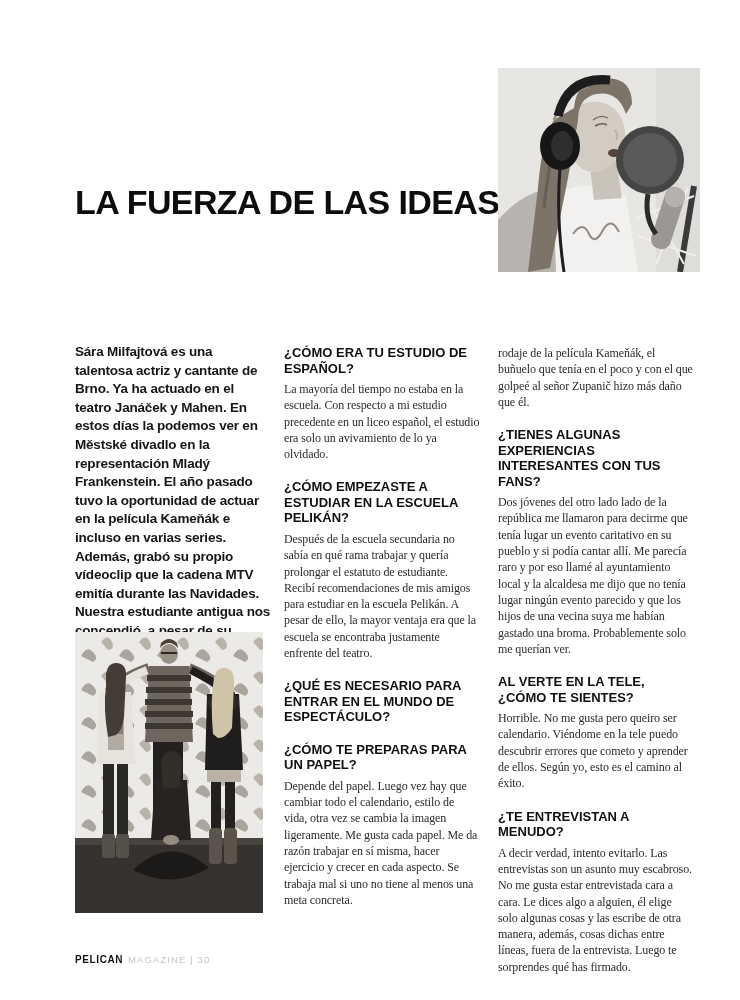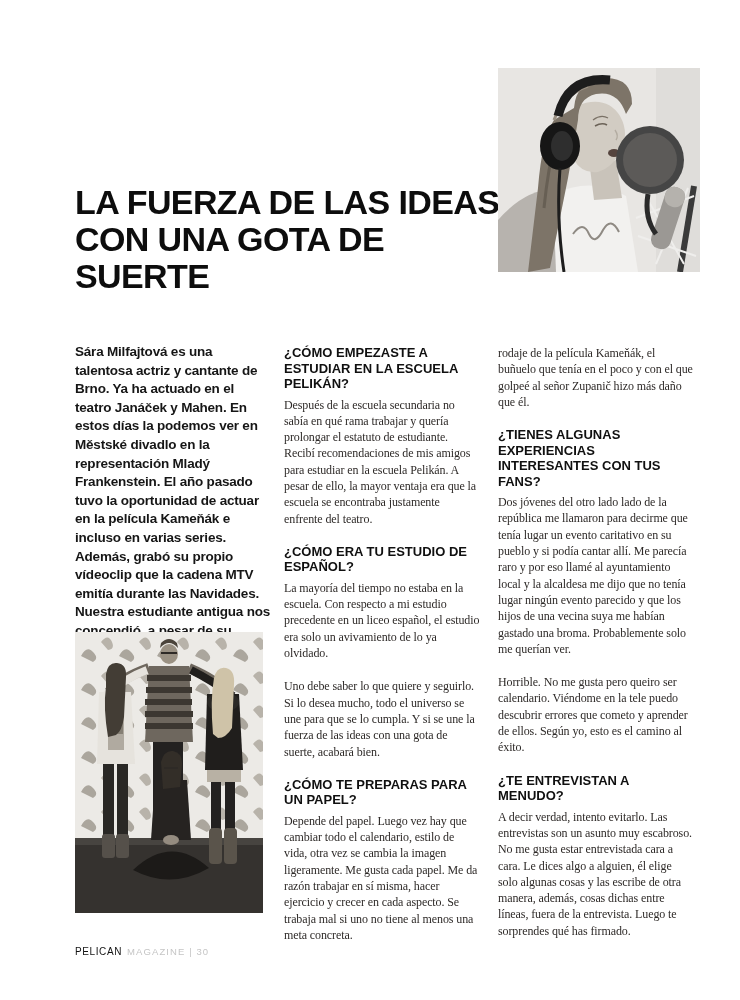--- a/index.html
+++ b/index.html
@@ -41,35 +41,34 @@
     font-family:"Liberation Serif", serif;
     font-size:12px; line-height:16.3px; color:#2e2a28;
     letter-spacing:-0.1px;
   }
   .continuation { margin-bottom:17px; }
   .footer {
     position:absolute; left:75px; top:946px; width:400px;
     display:flex; align-items:baseline; gap:5px;
   }
   .footer-brand {
-    font-weight:normal; font-size:10px; letter-spacing:0.6px; color:#121212;
+    font-weight:bold; font-size:10px; letter-spacing:0.6px; color:#121212;margin-top:8px;
   }
   .footer-label {
     font-size:9.5px; letter-spacing:1.1px; color:#c5c5c5;
   }
   svg { display:block; }
 </style>
 </head>
 <body>
 
 <div class="page">
 
   <h1 class="headline">
     <span>LA FUERZA DE LAS IDEAS</span><br>
-    <span>CON UNA GOTA DE SUERTE</span>
   </h1>
 
   <div class="photo-singer">
     <svg width="202" height="204" viewBox="0 0 202 204">
       <rect width="202" height="204" fill="#e8e6e3"></rect>
       <rect x="158" width="44" height="204" fill="#dfddda"></rect>
 
       <path d="M0,152 Q30,118 62,122 L95,204 L0,204 Z" fill="#b7b3ae"></path>
 
       <path d="M55,126 Q95,108 128,128 L140,204 L58,204 Z" fill="#f2f1ef"></path>
@@ -157,44 +156,45 @@
       <path d="M58,238 Q96,202 134,236 Q96,258 58,238 Z" fill="#1c1a18"></path>
       <ellipse cx="96" cy="208" rx="8" ry="5" fill="#958c80"></ellipse>
       <ellipse cx="96" cy="136" rx="9" ry="10" fill="#9c9286"></ellipse>
       <path d="M86,130 q3,-12 12,-11 q10,2 9,14 l-2,22 -17,2 z" fill="#332e28"></path>
       <line x1="89" y1="136" x2="103" y2="136" stroke="#2e2a26" stroke-width="2"></line>
     </svg>
   </div>
 
   <div class="col col-middle">
     <div class="qa-section">
+      <div class="question">¿CÓMO ERA TU ESTUDIO DE ESPAÑOL?</div>
+      <div class="answer">La mayoría del tiempo no estaba en la escuela. Con respecto a mi estudio precedente en un liceo español, el estudio era solo un avivamiento de lo ya olvidado.</div>
+    </div>
+    <div class="qa-section">
       <div class="question">¿CÓMO EMPEZASTE A ESTUDIAR EN LA ESCUELA PELIKÁN?</div>
       <div class="answer">Después de la escuela secundaria no sabía en qué rama trabajar y quería prolongar el estatuto de estudiante. Recibí recomendaciones de mis amigos para estudiar en la escuela Pelikán. A pesar de ello, la mayor ventaja era que la escuela se encontraba justamente enfrente del teatro.</div>
     </div>
     <div class="qa-section">
-      <div class="question">¿CÓMO ERA TU ESTUDIO DE ESPAÑOL?</div>
-      <div class="answer">La mayoría del tiempo no estaba en la escuela. Con respecto a mi estudio precedente en un liceo español, el estudio era solo un avivamiento de lo ya olvidado.</div>
-    </div>
-    <div class="qa-section">
-      <div class="answer">Uno debe saber lo que quiere y seguirlo. Si lo desea mucho, todo el universo se une para que se lo cumpla. Y si se une la fuerza de las ideas con una gota de suerte, acabará bien.</div>
+      <div class="question">¿QUÉ ES NECESARIO PARA ENTRAR EN EL MUNDO DE ESPECTÁCULO?</div>
     </div>
     <div class="qa-section">
       <div class="question">¿CÓMO TE PREPARAS PARA UN PAPEL?</div>
       <div class="answer">Depende del papel. Luego vez hay que cambiar todo el calendario, estilo de vida, otra vez se cambia la imagen ligeramente. Me gusta cada papel. Me da razón trabajar en sí misma, hacer ejercicio y crecer en cada aspecto. Se trabaja mal si uno no tiene al menos una meta concreta.</div>
     </div>
 
   </div>
 
   <div class="col col-right">
     <p class="continuation">rodaje de la película Kameňák, el buñuelo que tenía en el poco y con el que golpeé al señor Zupanič hizo más daño que él.</p>
     <div class="qa-section">
       <div class="question">¿TIENES ALGUNAS EXPERIENCIAS INTERESANTES CON TUS FANS?</div>
       <div class="answer">Dos jóvenes del otro lado lado de la república me llamaron para decirme que tenía lugar un evento caritativo en su pueblo y si podía cantar allí. Me parecía raro y por eso llamé al ayuntamiento local y la alcaldesa me dijo que no tenía lugar ningún evento parecido y que los hijos de una vecina suya me habían gastado una broma. Probablemente solo me querían ver.</div>
     </div>
     <div class="qa-section">
+      <div class="question">AL VERTE EN LA TELE, ¿CÓMO TE SIENTES?</div>
       <div class="answer">Horrible. No me gusta pero queiro ser calendario. Viéndome en la tele puedo descubrir errores que cometo y aprender de ellos. Según yo, esto es el camino al éxito.</div>
     </div>
     <div class="qa-section">
       <div class="question">¿TE ENTREVISTAN A MENUDO?</div>
       <div class="answer">A decir verdad, intento evitarlo. Las entrevistas son un asunto muy escabroso. No me gusta estar entrevistada cara a cara. Le dices algo a alguien, él elige solo algunas cosas y las escribe de otra manera, además, cosas dichas entre líneas, fuera de la entrevista. Luego te sorprendes qué has firmado.</div>
     </div>
   </div>
 
   <div class="footer">
     <span class="footer-brand">PELICAN</span>

